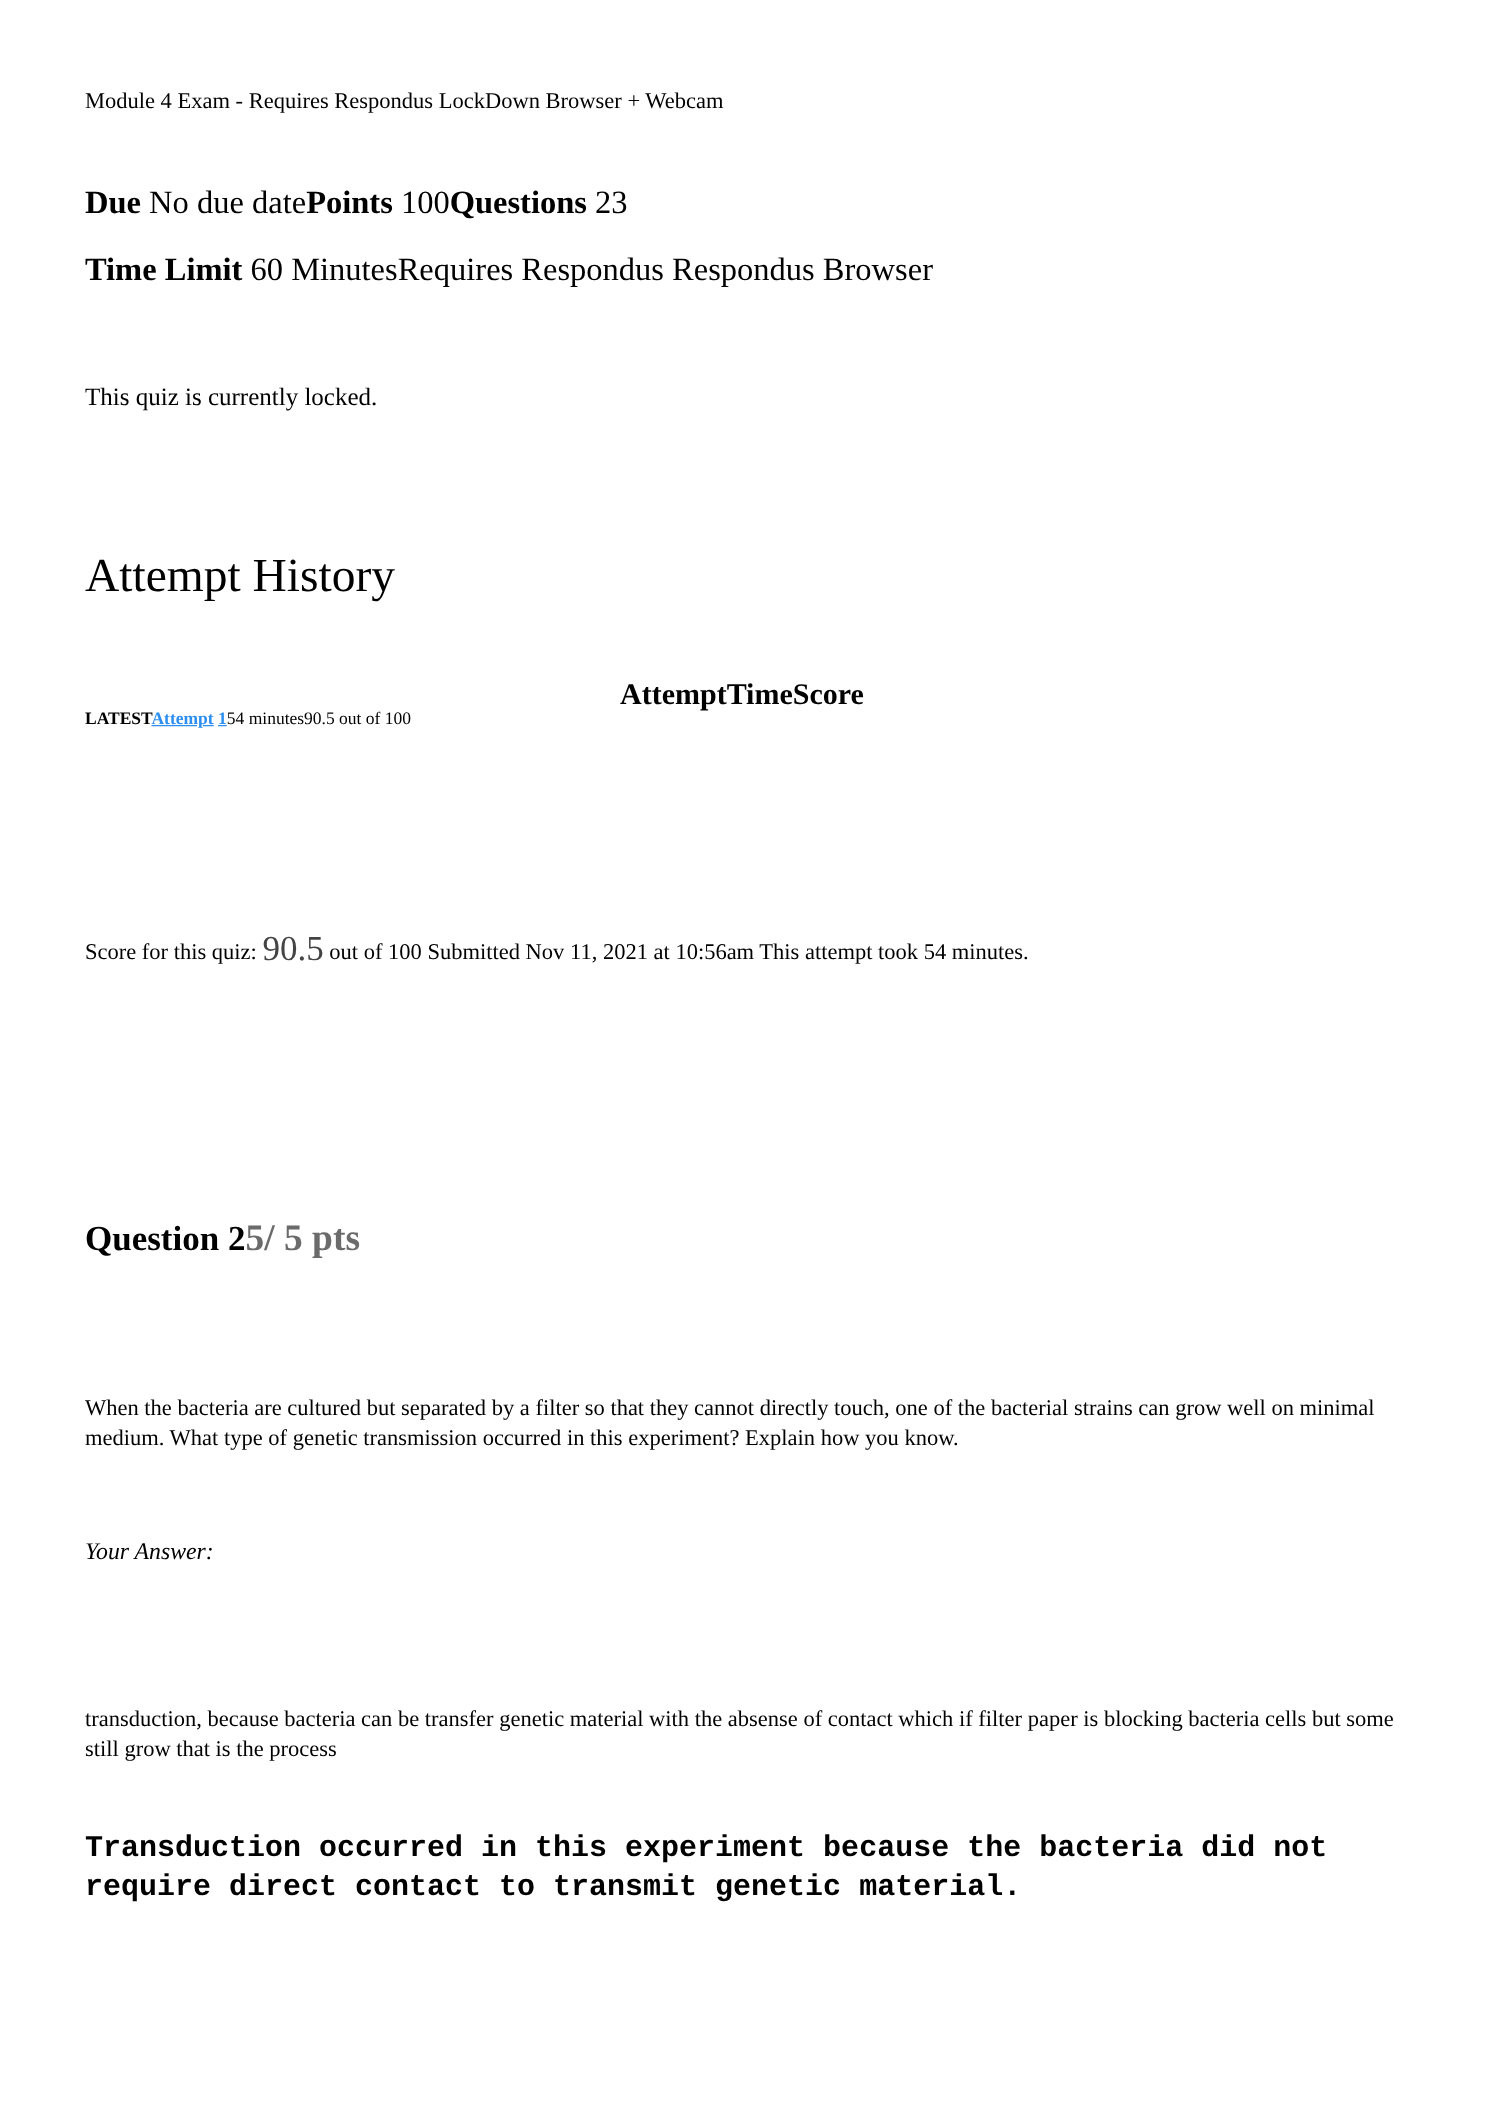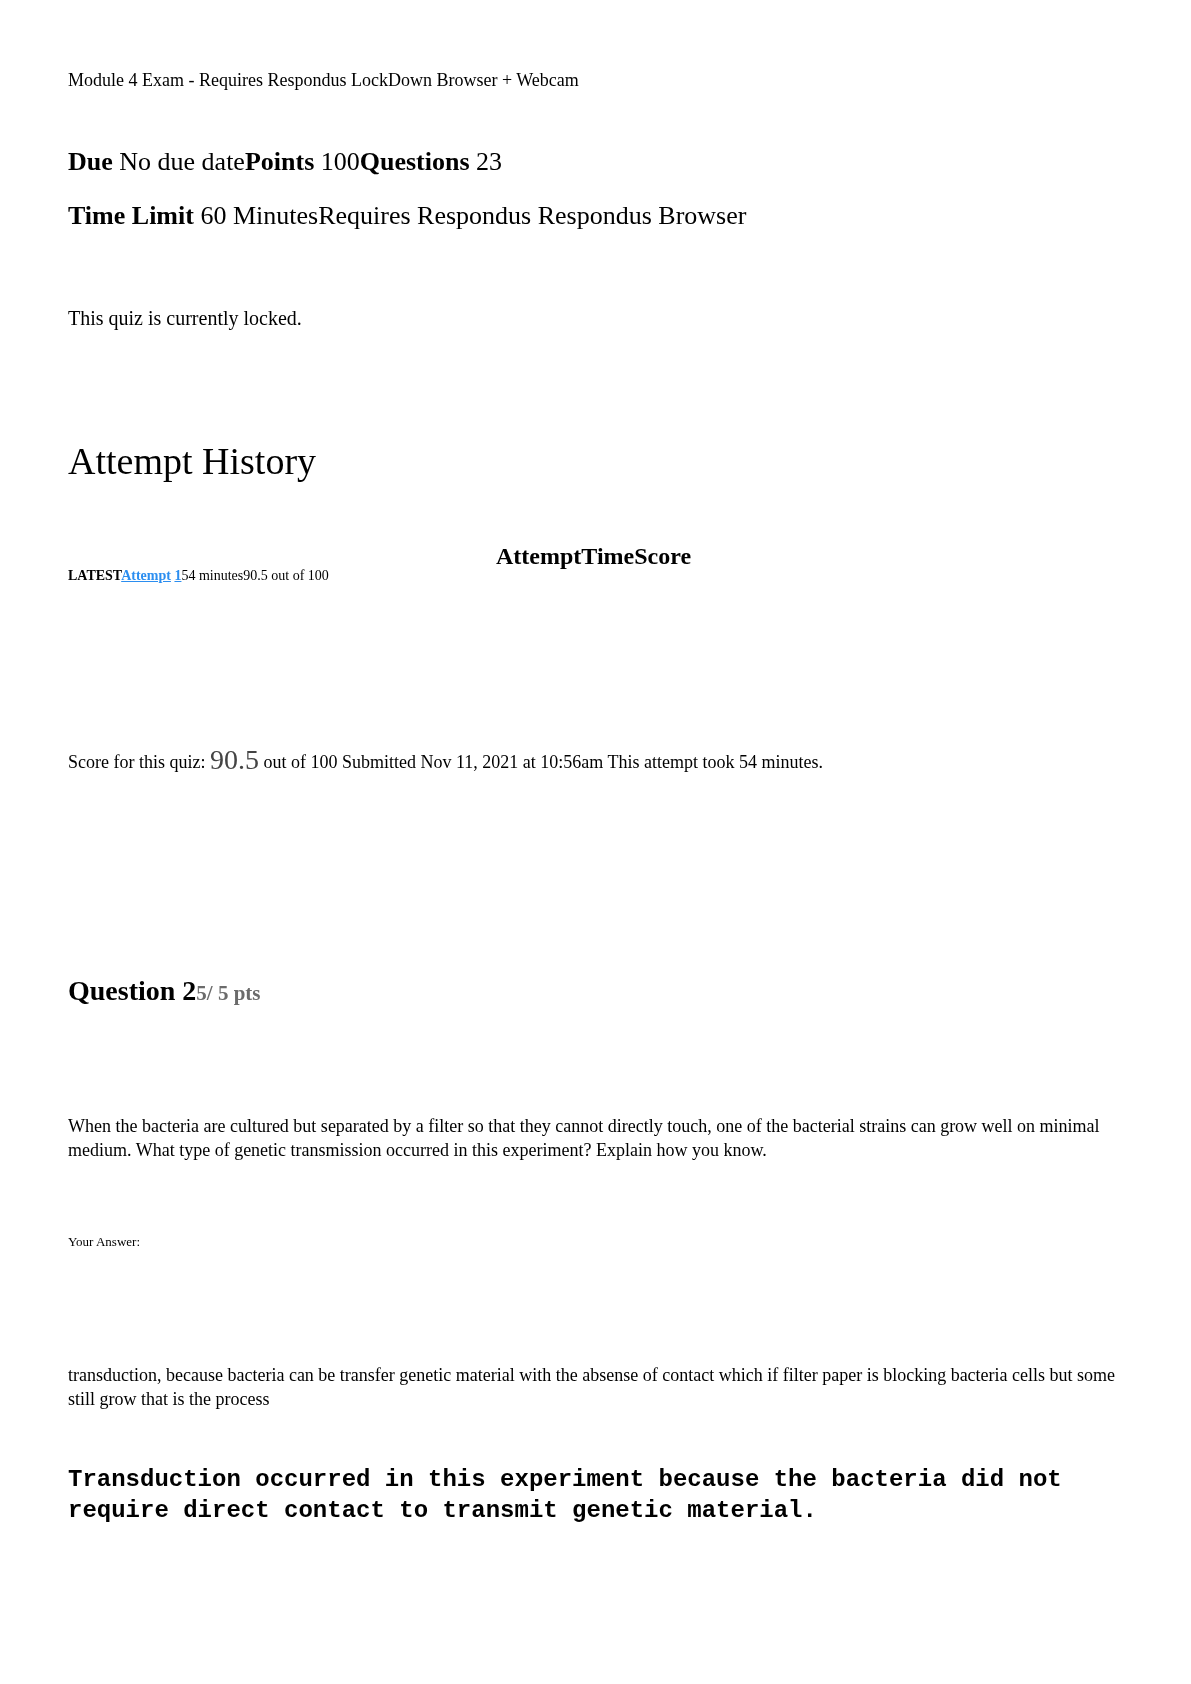--- a/index.html
+++ b/index.html
@@ -73,33 +73,34 @@
       vertical-align: -1px;
     }
     .question-title {
       top: 974px;
       font-size: 28px;
       line-height: 34px;
       font-weight: bold;
     }
     .question-title .pts {
       color: #6b6b6b;
-      font-size: 21px;
+      font-size: 30px;
     }
     .question-text {
       top: 1114px;
       width: 1060px;
       white-space: normal;
       font-size: 18px;
       line-height: 24px;
     }
     .your-answer-label {
       top: 1230px;
-      font-size: 13px;
+      font-size: 19px;
       line-height: 24px;
+      font-style: italic;
     }
     .answer-text {
       top: 1316px;
       width: 1070px;
       white-space: normal;
       font-size: 18px;
       line-height: 24px;
       margin-top: 47px;
     }
     .correct-answer {

